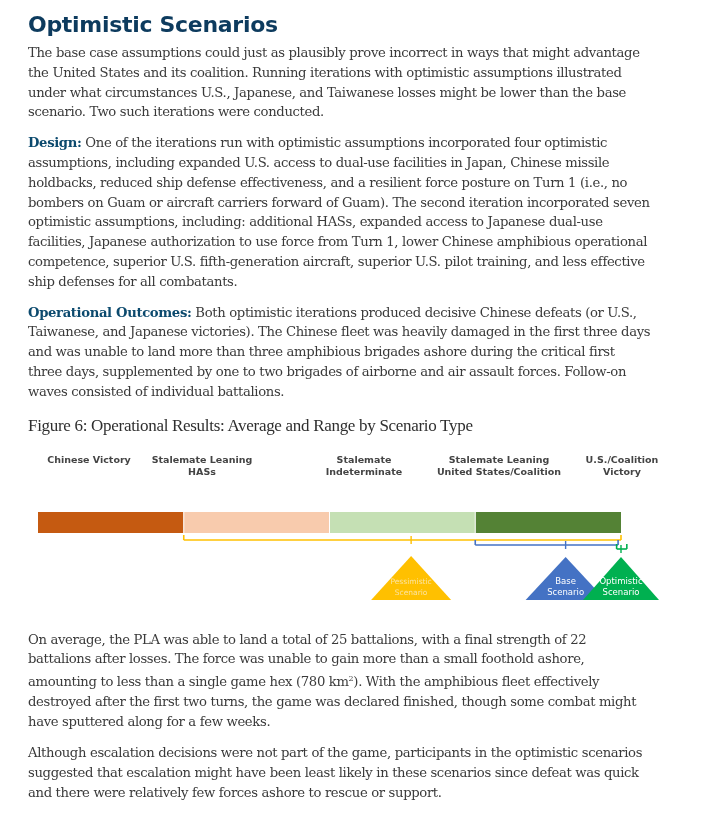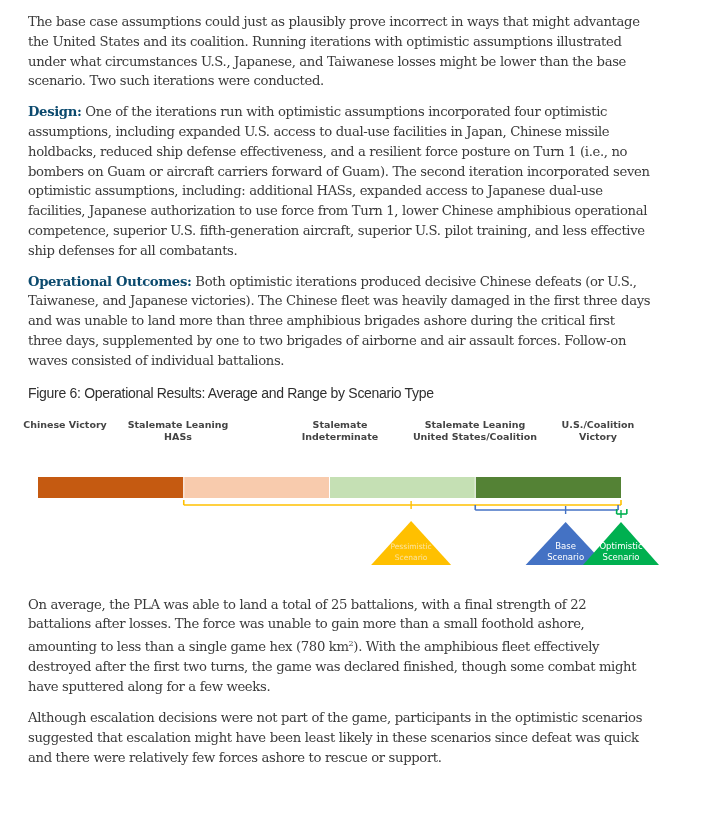--- a/index.html
+++ b/index.html
@@ -8,39 +8,41 @@
     .heading {
       font-family: "DejaVu Sans", sans-serif; font-weight: bold;
       font-size: 22px; color: #0d3b5e; margin: 0 0 6px 0; letter-spacing: -0.3px;
     }
     .para {
       font-family: "DejaVu Serif", serif; font-size: 13.2px; line-height: 19.8px;
       color: #3a3a3a; margin: 0 16px 11px 0; letter-spacing: -0.35px;
     }
     .para b { color: #0c4a6e; }
     .fig-title {
-      font-family: Liberation Sans, sans-serif; font-size: 14px; color: #2f2f2f;
+      font-family: Liberation Serif, serif; font-size: 17px; color: #2f2f2f;
       margin: 14px 0 0 0; letter-spacing: -0.3px;
     }
     .chart-wrap { position: relative; width: 680px; height: 180px; margin-left: -28px; margin-top: 14px; }
     .chart-wrap svg { position: absolute; left: 0; top: 0; }
     .cat-label {
       position: absolute; font-family: "DejaVu Sans", sans-serif; font-weight: bold;
       font-size: 9.5px; color: #444; text-align: center; line-height: 12px; white-space: nowrap;
       transform: translateX(-50%);
+      margin-left: 24px;
     }
     .source {
       font-family: "DejaVu Sans", sans-serif; font-size: 9.5px; color: #333;
       margin: 22px 0 18px 0; letter-spacing: -0.2px;
     }
   </style>
 </head>
 <body>
 
 <div class="page">
+  <h1 class="heading">Optimistic Scenarios</h1>
 
   <p class="para">The base case assumptions could just as plausibly prove incorrect in ways that might advantage the United States and its coalition. Running iterations with optimistic assumptions illustrated under what circumstances U.S., Japanese, and Taiwanese losses might be lower than the base scenario. Two such iterations were conducted.</p>
 
   <p class="para"><b>Design:</b><span> One of the iterations run with optimistic assumptions incorporated four optimistic assumptions, including expanded U.S. access to dual-use facilities in Japan, Chinese missile holdbacks, reduced ship defense effectiveness, and a resilient force posture on Turn 1 (i.e., no bombers on Guam or aircraft carriers forward of Guam). The second iteration incorporated seven optimistic assumptions, including: additional HASs, expanded access to Japanese dual-use facilities, Japanese authorization to use force from Turn 1, lower Chinese amphibious operational competence, superior U.S. fifth-generation aircraft, superior U.S. pilot training, and less effective ship defenses for all combatants.</span></p>
 
   <p class="para"><b>Operational Outcomes:</b><span> Both optimistic iterations produced decisive Chinese defeats (or U.S., Taiwanese, and Japanese victories). The Chinese fleet was heavily damaged in the first three days and was unable to land more than three amphibious brigades ashore during the critical first three days, supplemented by one to two brigades of airborne and air assault forces. Follow-on waves consisted of individual battalions.</span></p>
 
   <div class="fig-title">Figure 6: Operational Results: Average and Range by Scenario Type</div>
 
   <div class="chart-wrap" id="chart">

